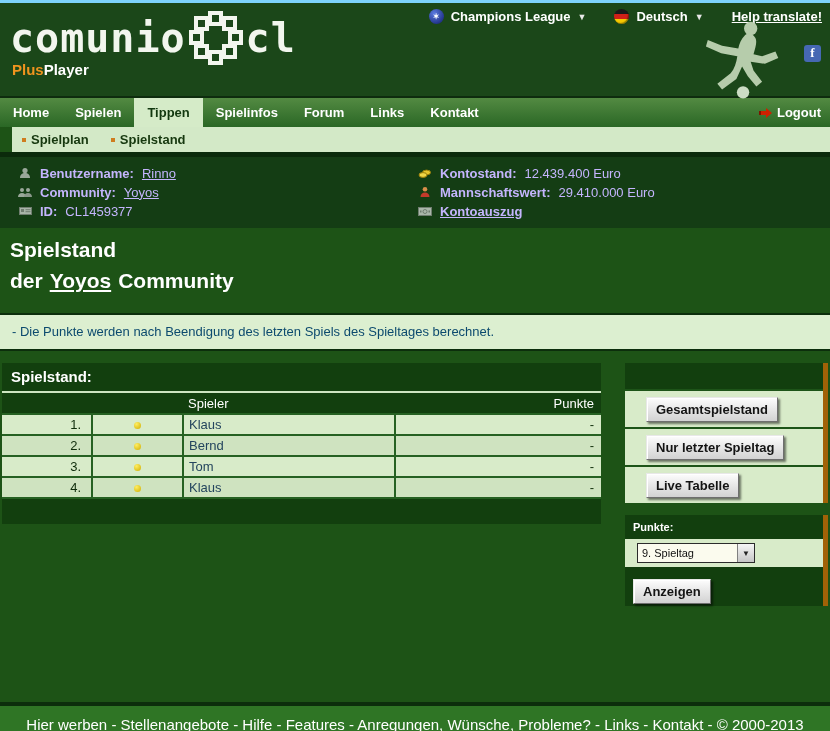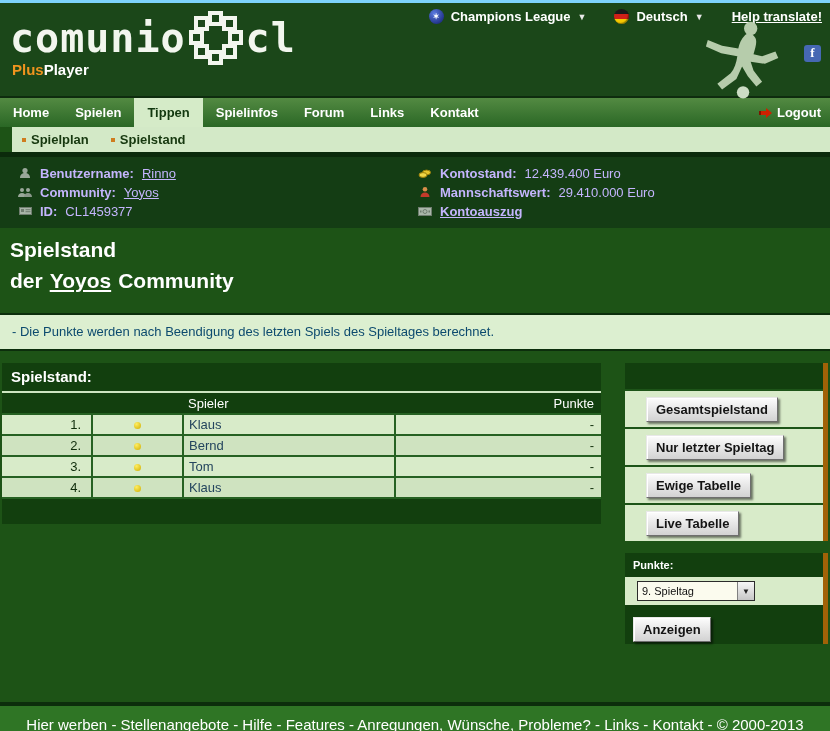--- a/index.html
+++ b/index.html
@@ -329,23 +329,20 @@
       <div class="sidebar">
         <div class="panel">
           <div class="sb-header"></div>
           <div class="sb-cell">
             <button class="btn3d">Gesamtspielstand</button>
           </div>
           <div class="sb-cell">
             <button class="btn3d">Nur letzter Spieltag</button>
           </div>
           <div class="sb-cell">
-            <button class="btn3d">Ewige Tabelle</button>
-          </div>
-          <div class="sb-cell">
             <button class="btn3d">Live Tabelle</button>
           </div>
         </div>
 
         <div class="panel panel2">
           <div class="punkte-bar">Punkte:</div>
           <div class="select-cell">
             <div class="fselect">
               <span class="val">9. Spieltag</span>
               <span class="arrow">▼</span>

